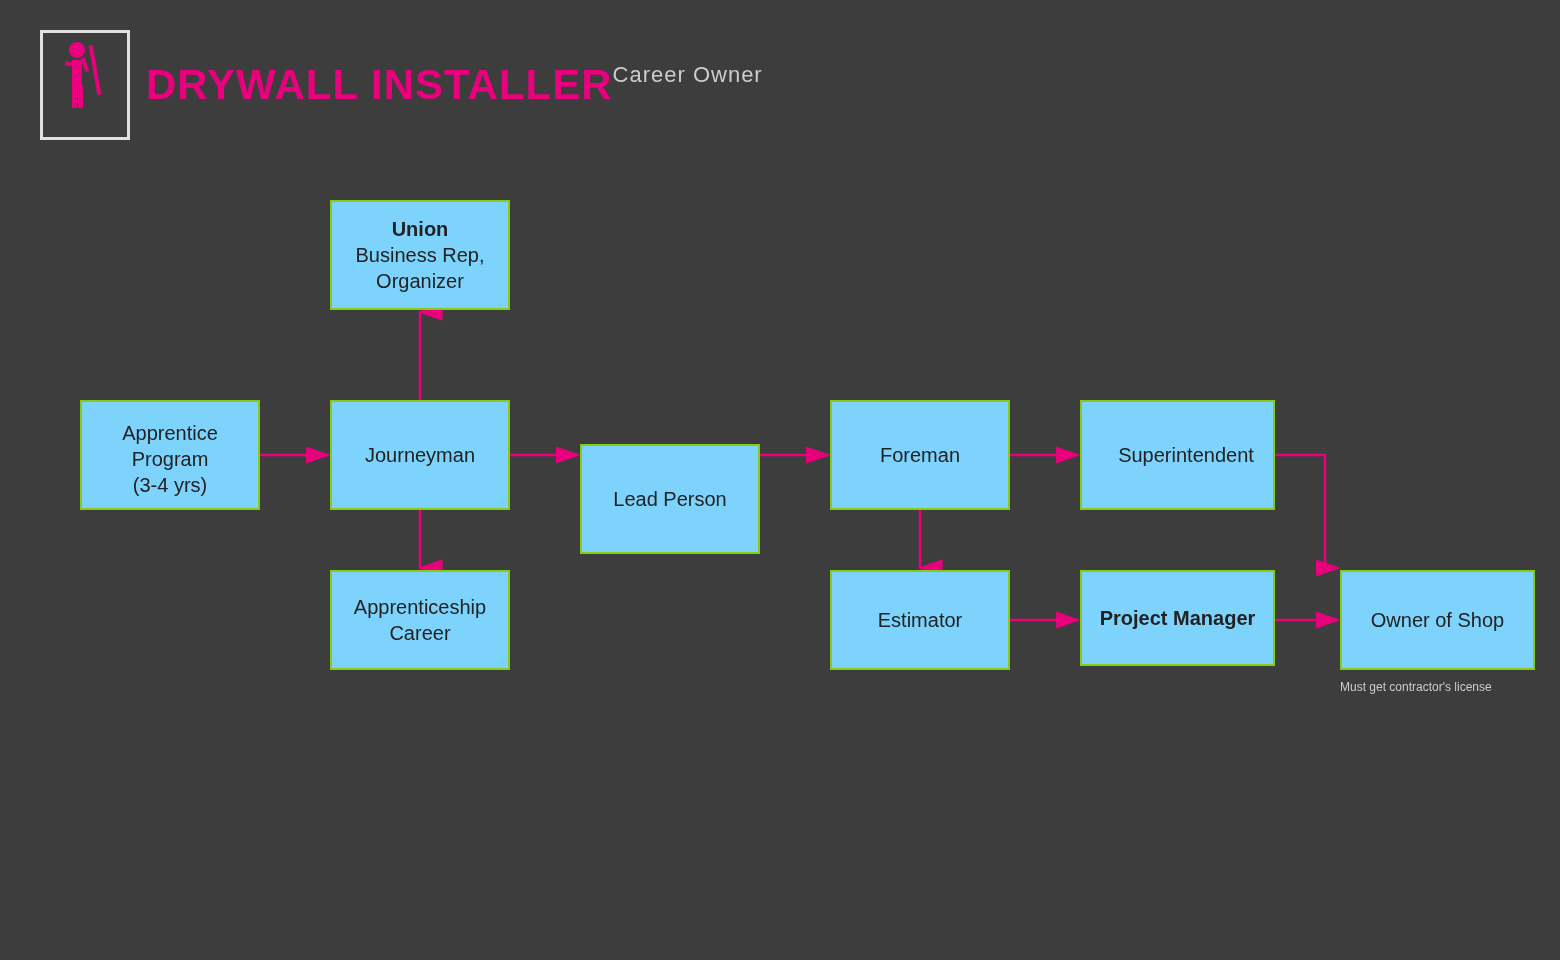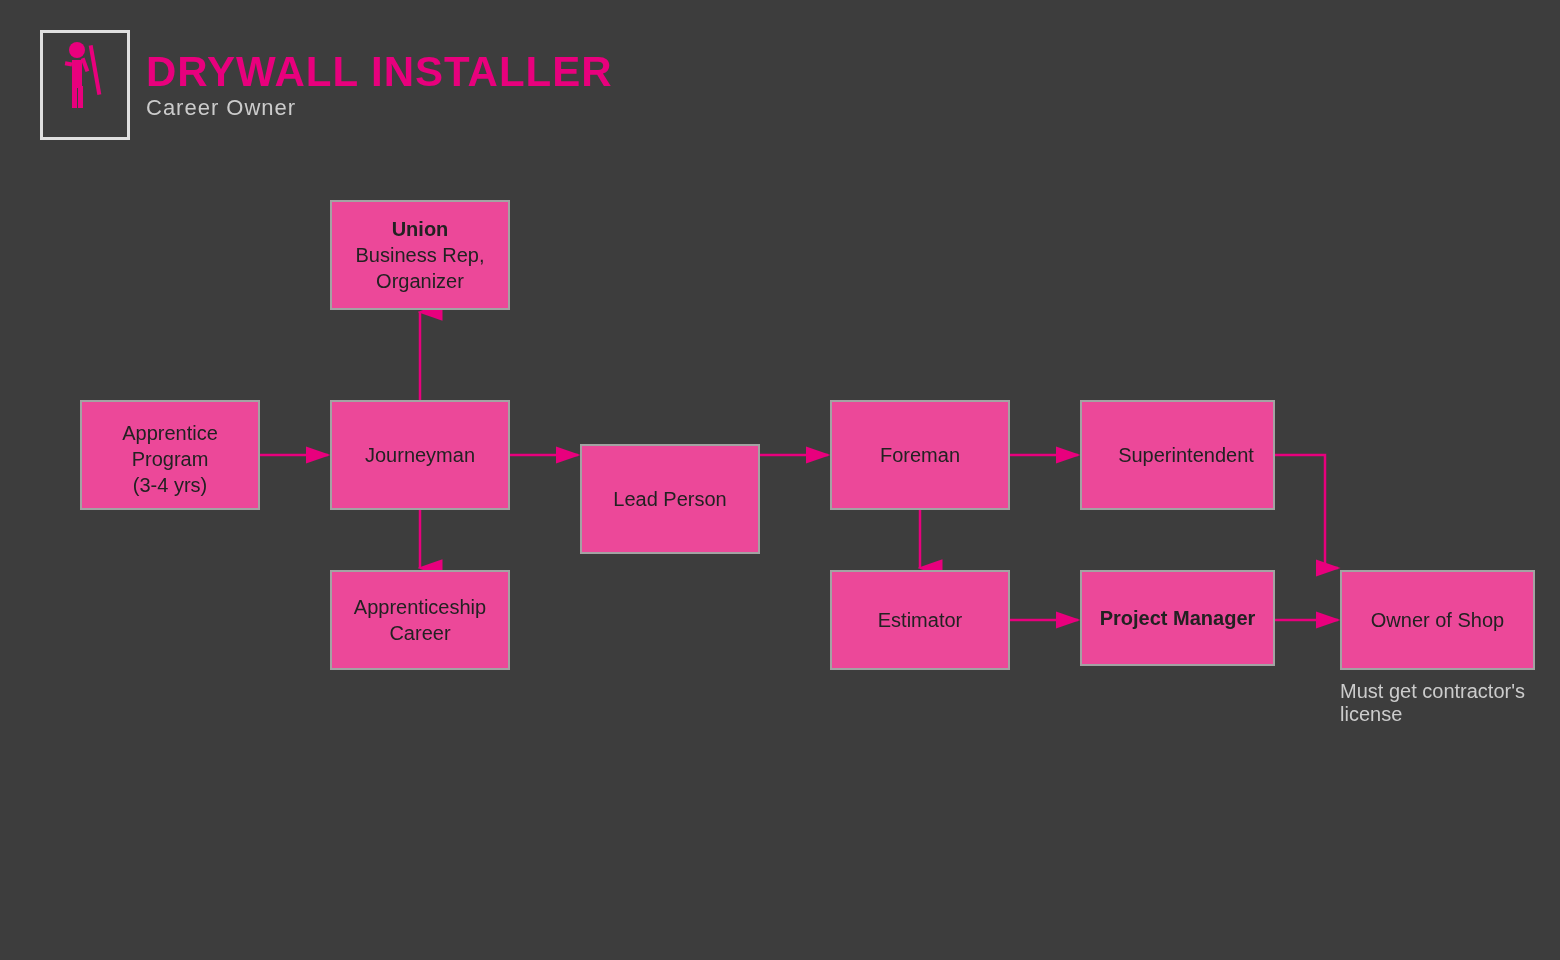--- a/index.html
+++ b/index.html
@@ -28,21 +28,21 @@
       width: 90px;
       height: 110px;
       display: flex;
       align-items: center;
       justify-content: center;
       background: transparent;
     }
 
     .header-text {
       display: flex;
-      flex-direction: column;
+      flex-direction: row;
     }
 
     .header-title {
       font-size: 42px;
       font-weight: 900;
       color: #e8007d;
       letter-spacing: 1px;
       line-height: 1.1;
     }
 
@@ -58,22 +58,22 @@
       position: absolute;
       top: 200px;
       left: 60px;
       width: 1480px;
       height: 580px;
     }
 
     
     .box {
       position: absolute;
-      background: #ec4899;
-      border: 2px solid #a3a3a3;
+      background: #7dd3fc;
+      border: 2px solid #84cc16;
       display: flex;
       align-items: center;
       justify-content: center;
       text-align: center;
       font-size: 20px;
       color: #222222;
       padding: 10px;
     }
 
     .box-union {
@@ -159,21 +159,21 @@
     }
 
     .bold {
       font-weight: 700;
     }
 
     
     .note-text {
       position: absolute;
       color: #cccccc;
-      font-size: 20px;
+      font-size: 12px;
       left: 1280px;
       top: 480px;
     }
 
     
     .arrows-svg {
       position: absolute;
       top: 0;
       left: 0;
       width: 1480px;

